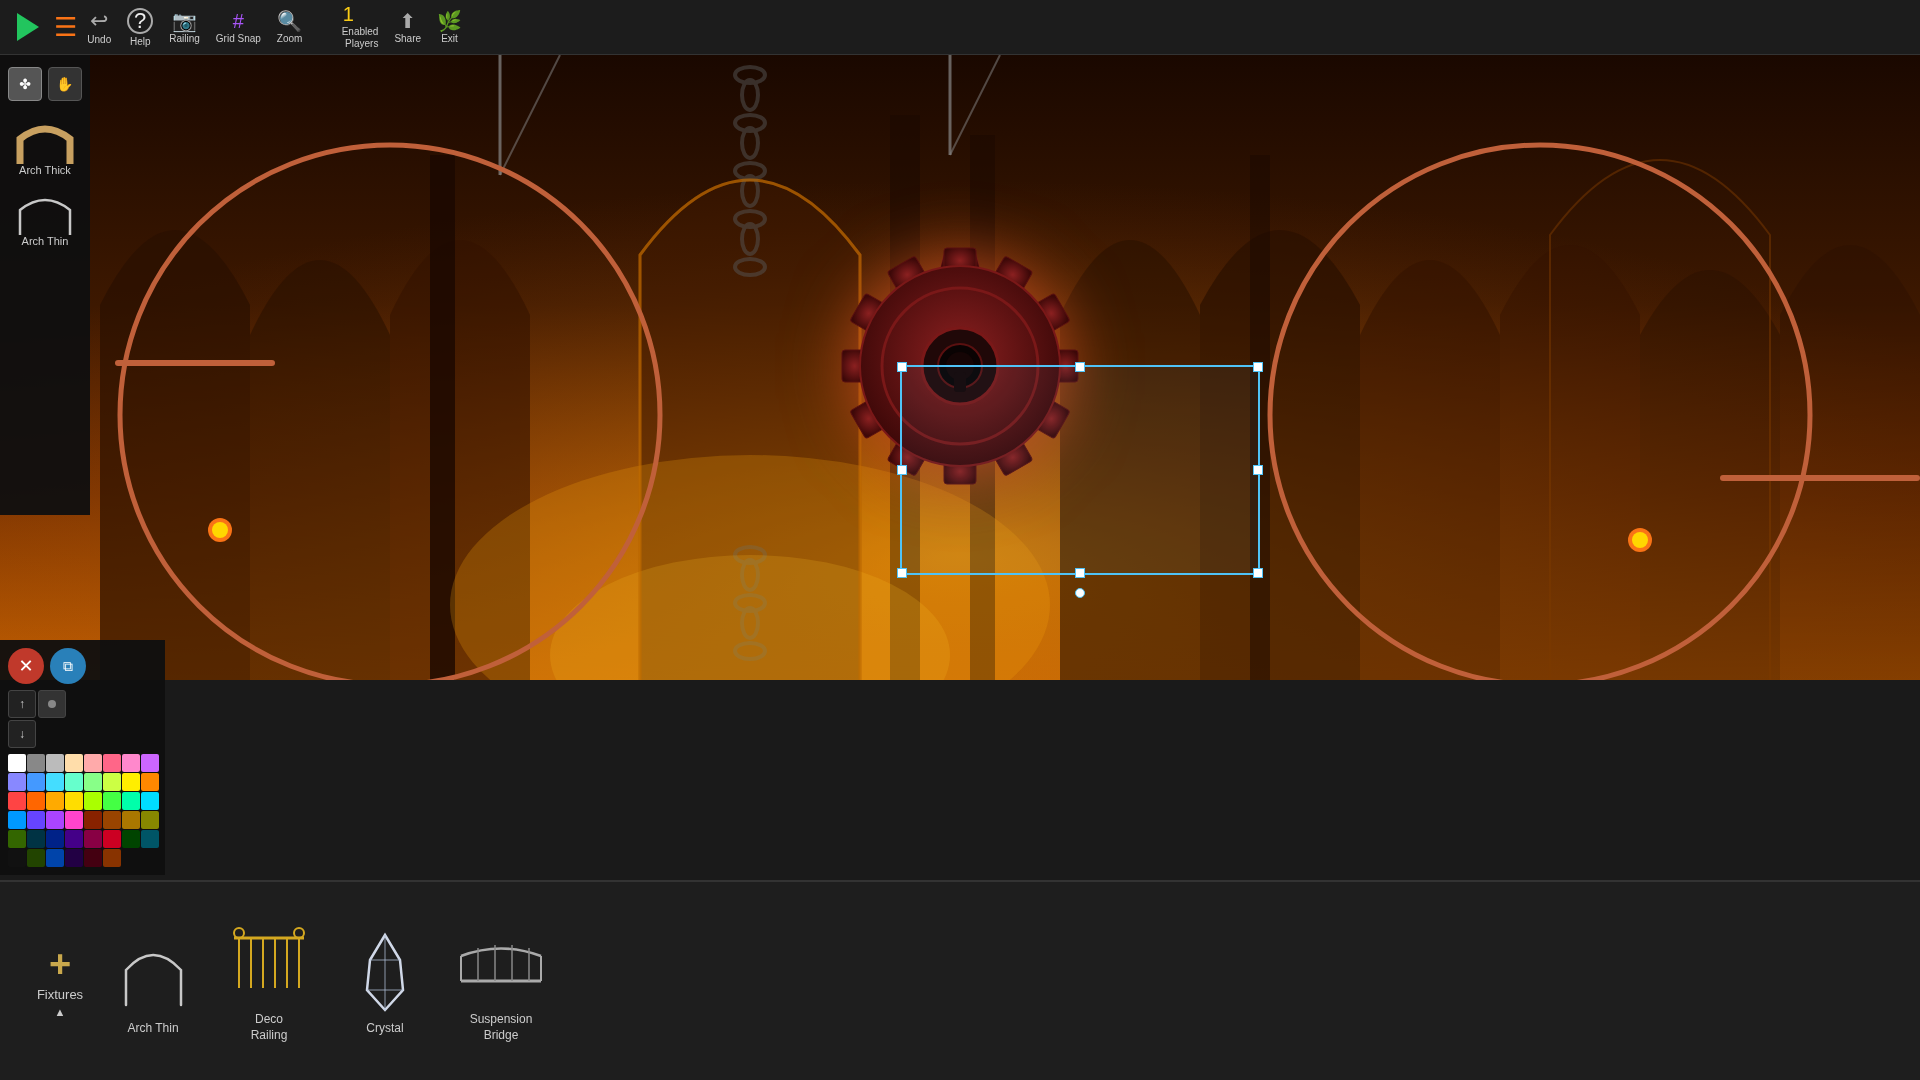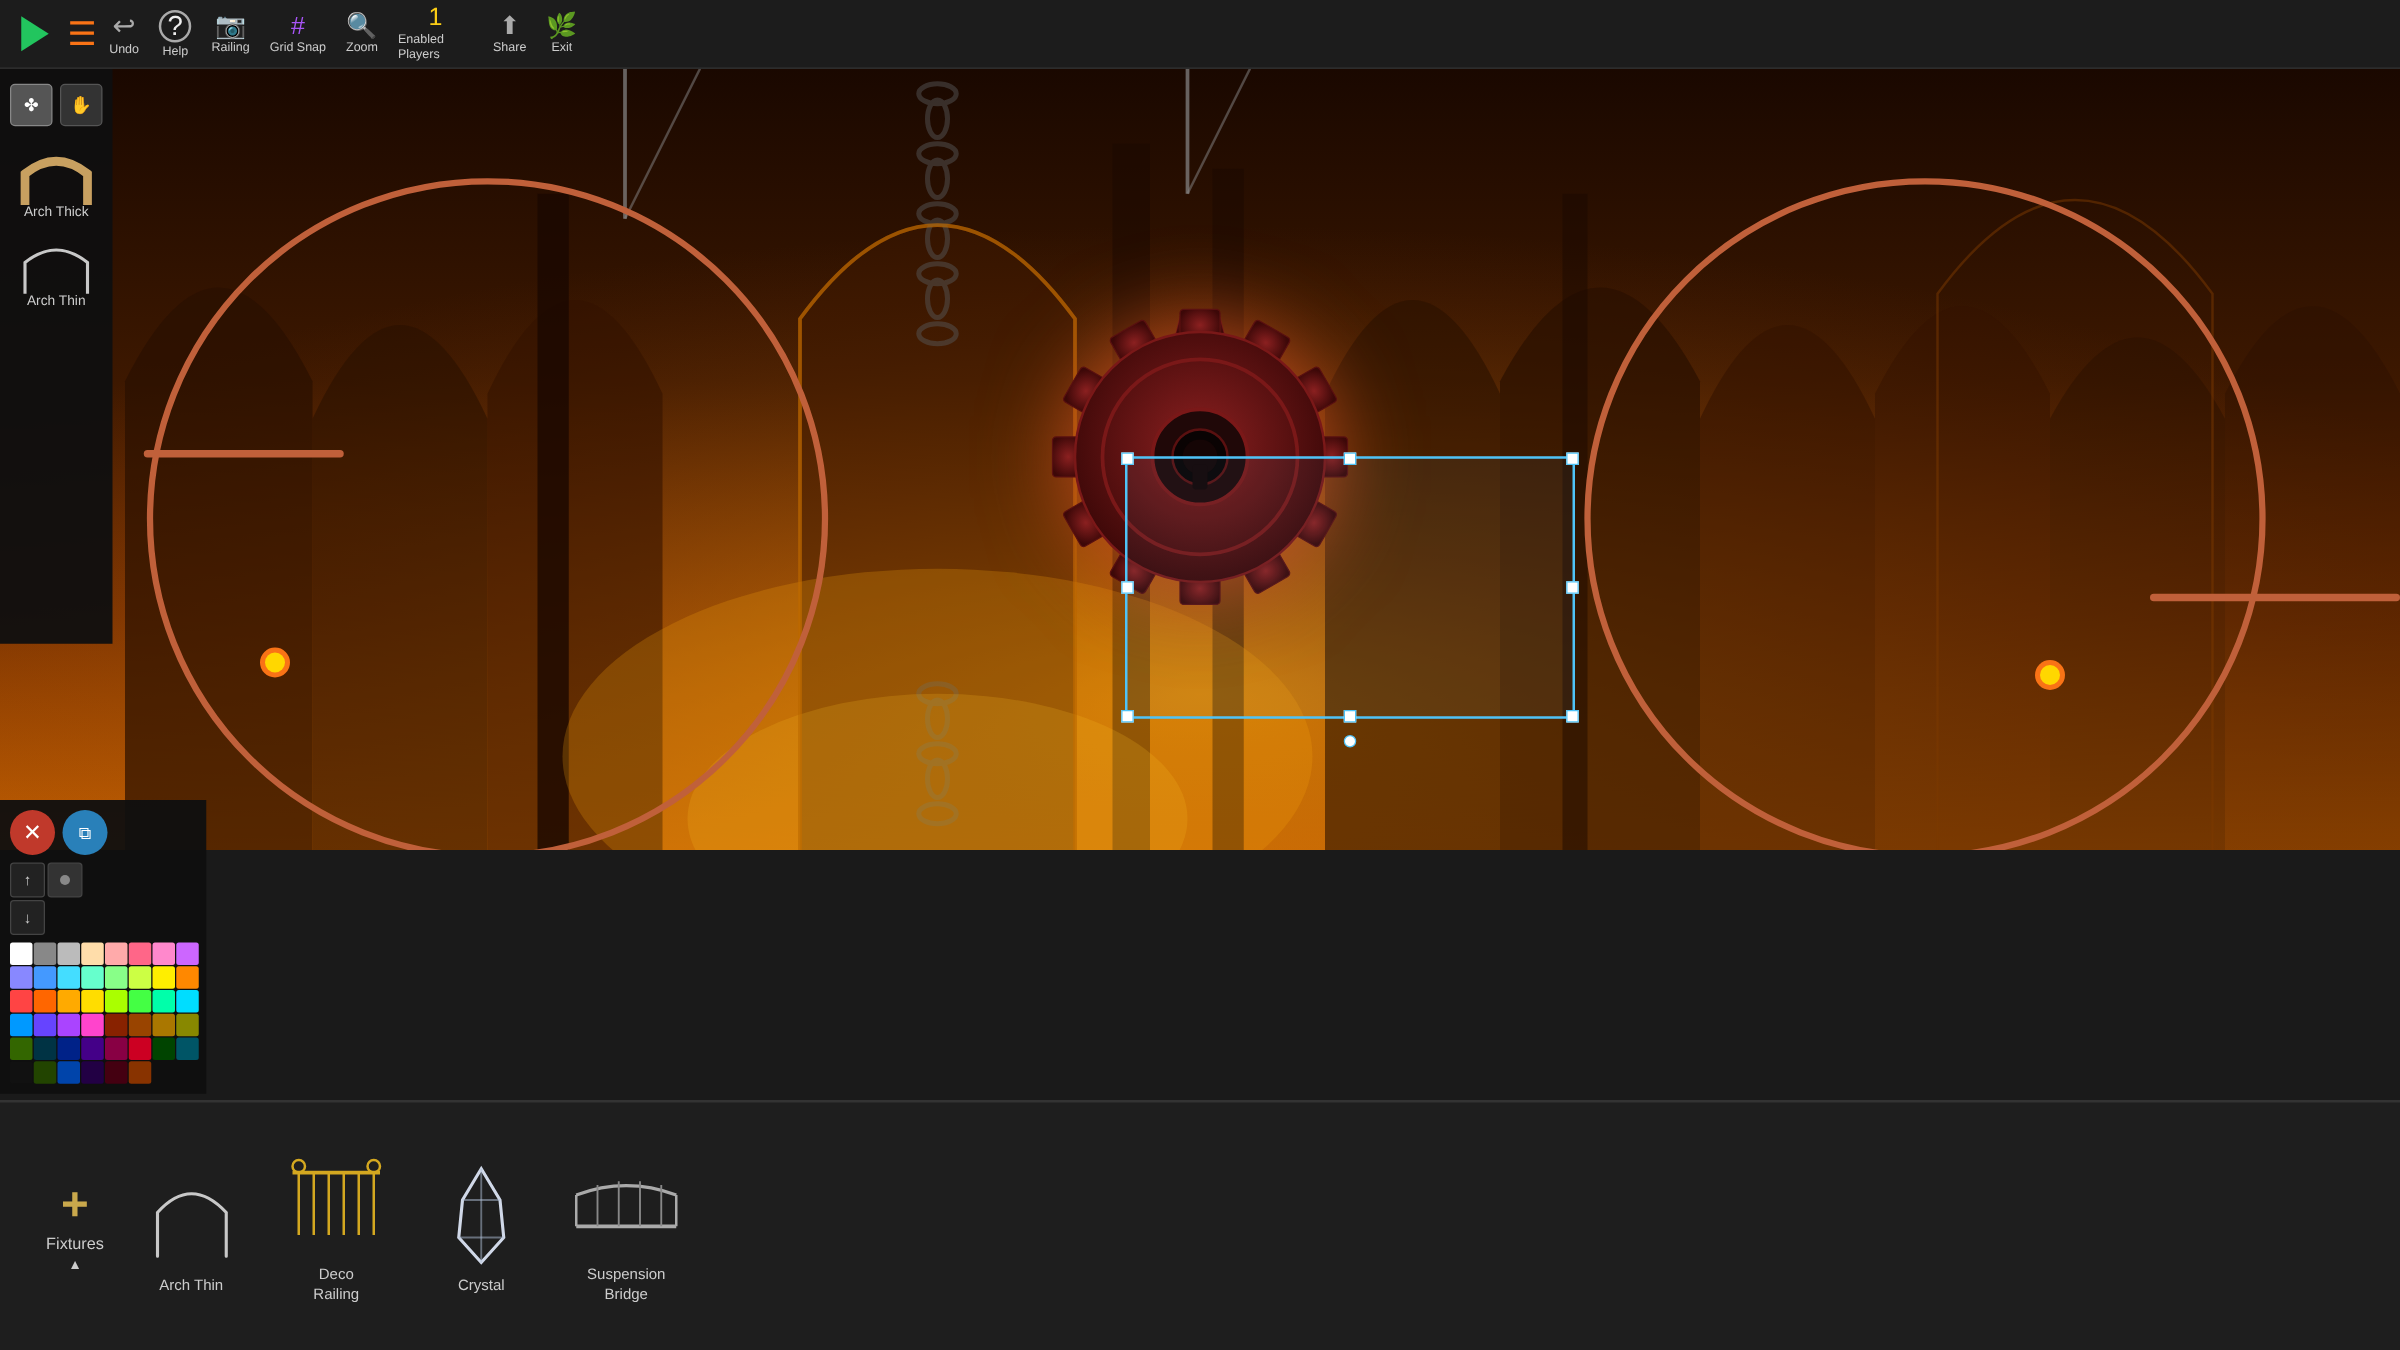--- a/index.html
+++ b/index.html
@@ -114,21 +114,21 @@
     <div class="toolbar-btn">
       <span class="toolbar-icon gridsnap">#</span>
       <span>Grid Snap</span>
     </div>
     <div class="toolbar-btn">
       <span class="toolbar-icon zoom">🔍</span>
       <span>Zoom</span>
     </div>
     <div class="toolbar-btn">
       <span class="toolbar-icon players">1</span>
-      <span style="max-width:60px;text-align:left;line-height:1.2;">Enabled Players</span>
+      <span style="max-width:60px;text-align:right;line-height:1.2;">Enabled Players</span>
     </div>
     <div class="toolbar-btn">
       <span class="toolbar-icon share">⬆</span>
       <span>Share</span>
     </div>
     <div class="toolbar-btn">
       <span class="toolbar-icon exit">🌿</span>
       <span>Exit</span>
     </div>
   </div>

